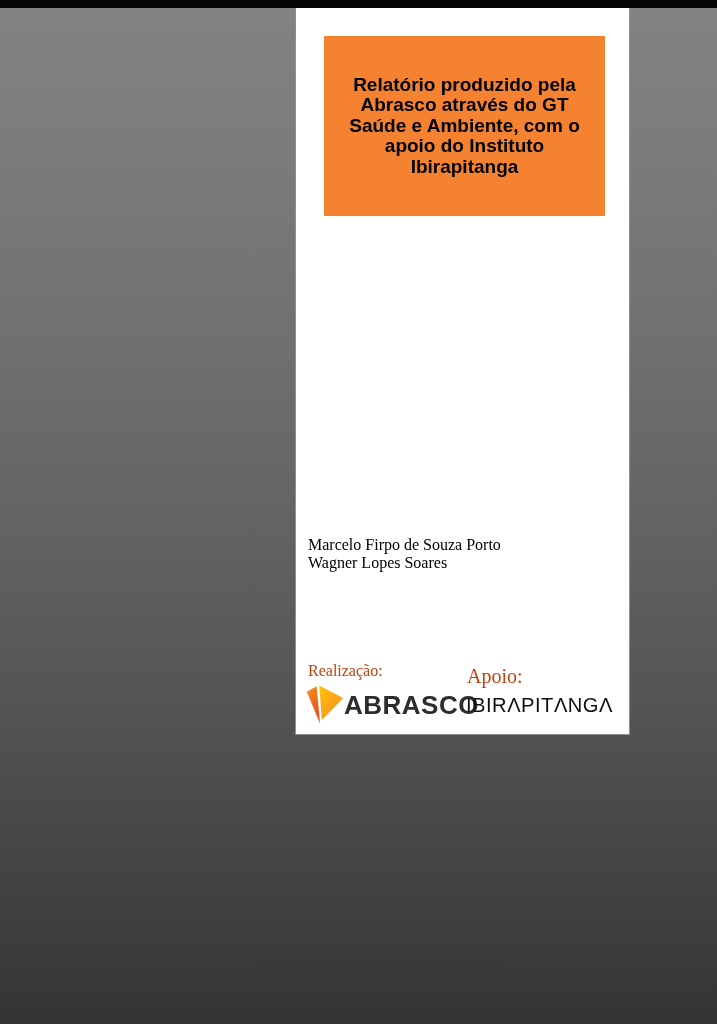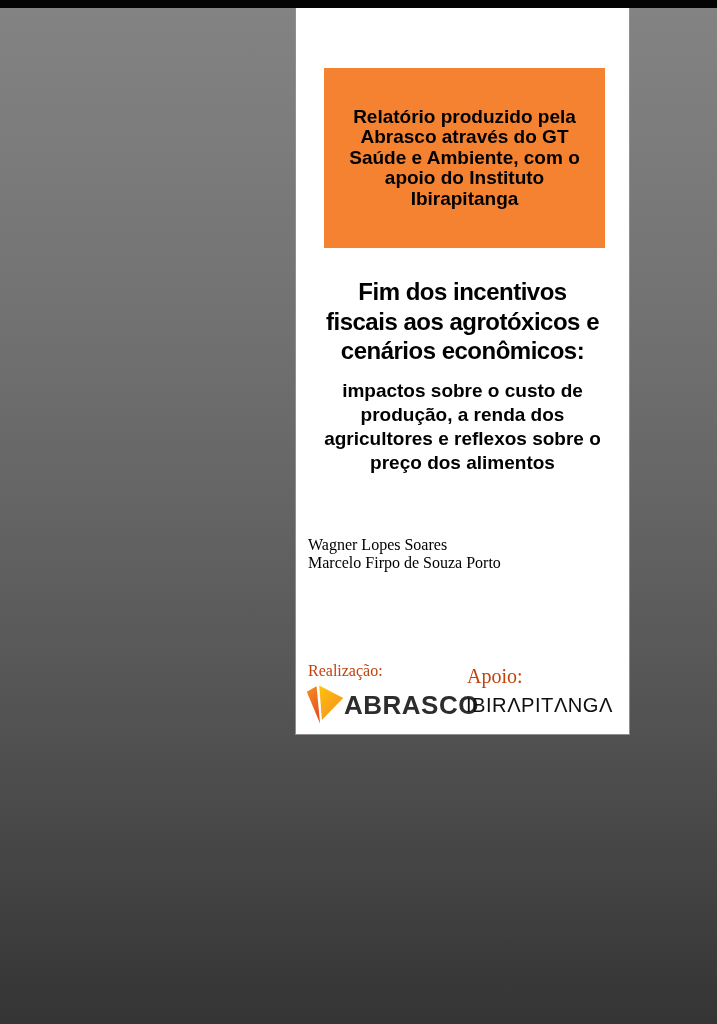--- a/index.html
+++ b/index.html
@@ -28,21 +28,21 @@
     position: absolute;
     left: 295px; top: 8px;
     width: 335px; height: 727px;
     background: #ffffff;
     border: 1px solid #8f8f8f;
     border-top: none;
   }
 
   .banner {
     position: absolute;
-    left: 28px; top: 60px;
+    left: 28px; top: 28px;
     width: 281px; height: 180px;
     display: flex;
     align-items: center;
     justify-content: center;
     text-align: center;
   }
   .banner-text {
     font-weight: bold;
     font-size: 19px;
     line-height: 20.5px;
@@ -130,33 +130,24 @@
   <div class="doc-page">
 
     <div class="banner" id="banner" style="background: rgb(244, 130, 48);">
       <div class="banner-text">Relatório produzido pela
 Abrasco através do GT
 Saúde e Ambiente, com o
 apoio do Instituto
 Ibirapitanga</div>
     </div>
 
-    <div class="title-block">
-      <div class="doc-title">Fim dos incentivos
-fiscais aos agrotóxicos e
-cenários econômicos:</div>
-      <div class="doc-subtitle">impactos sobre o custo de
-produção, a renda dos
-agricultores e reflexos sobre o
-preço dos alimentos</div>
-    </div>
 
     <div class="authors">
+      <div>Marcelo Firpo de Souza Porto</div>
       <div>Wagner Lopes Soares</div>
-      <div>Marcelo Firpo de Souza Porto</div>
     </div>
 
     <div class="footer-label realization-label">Realização:</div>
 
     <div class="footer-label support-label">Apoio:</div>
 
     <div class="abrasco-logo">
       <svg class="abrasco-icon" viewBox="0 0 45 50">
         <defs>
           <linearGradient id="gradLeft" x1="0" y1="0" x2="0.4" y2="1">

